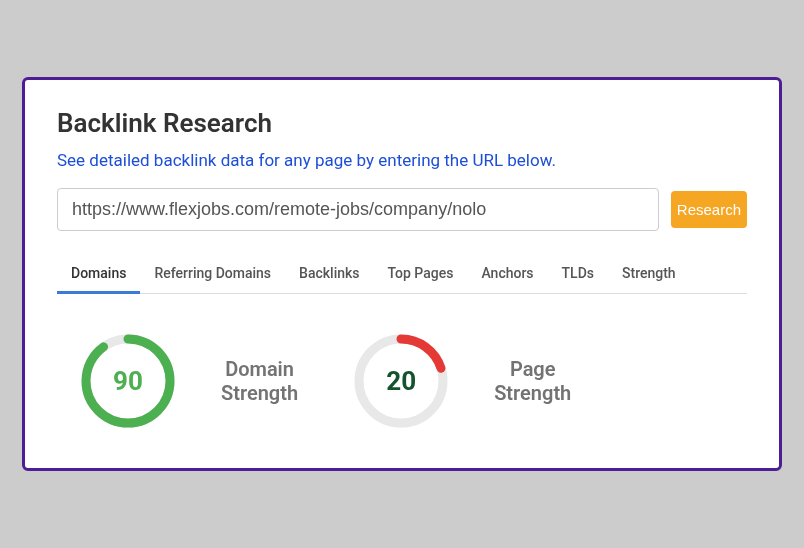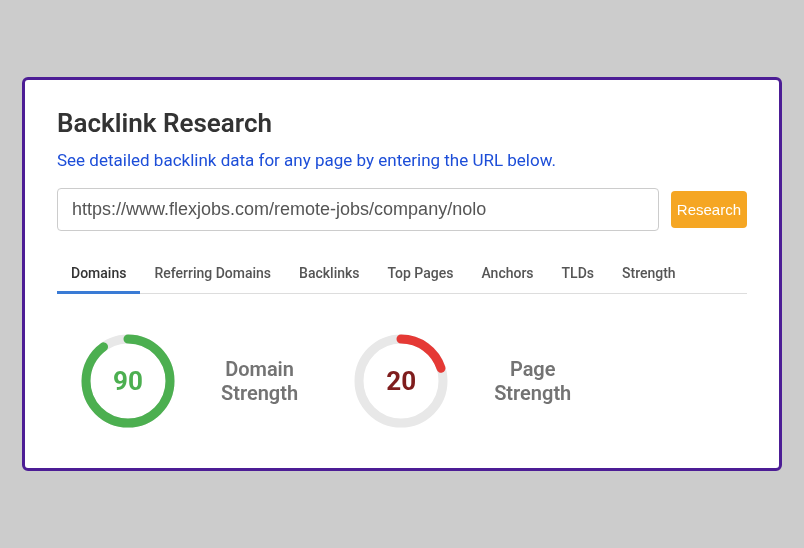--- a/index.html
+++ b/index.html
@@ -105,21 +105,21 @@
     }
     .circle-value {
       position: absolute;
       top: 50%;
       left: 50%;
       transform: translate(-50%, -50%);
       font-size: 26px;
       font-weight: 700;
     }
     .circle-value.green { color: #4caf50; }
-    .circle-value.red { color: #7f1d1d; }
+    .circle-value.red { color: #14532d; }
   </style>
 </head>
 <body>
 
 <div class="card">
   <h1 class="page-title">Backlink Research</h1>
   <p class="subtitle">See detailed backlink data for any page by entering the URL below.</p>
 
   <div class="url-row">
     <input class="url-input" type="text" value="https://www.flexjobs.com/remote-jobs/company/nolo" style="">

